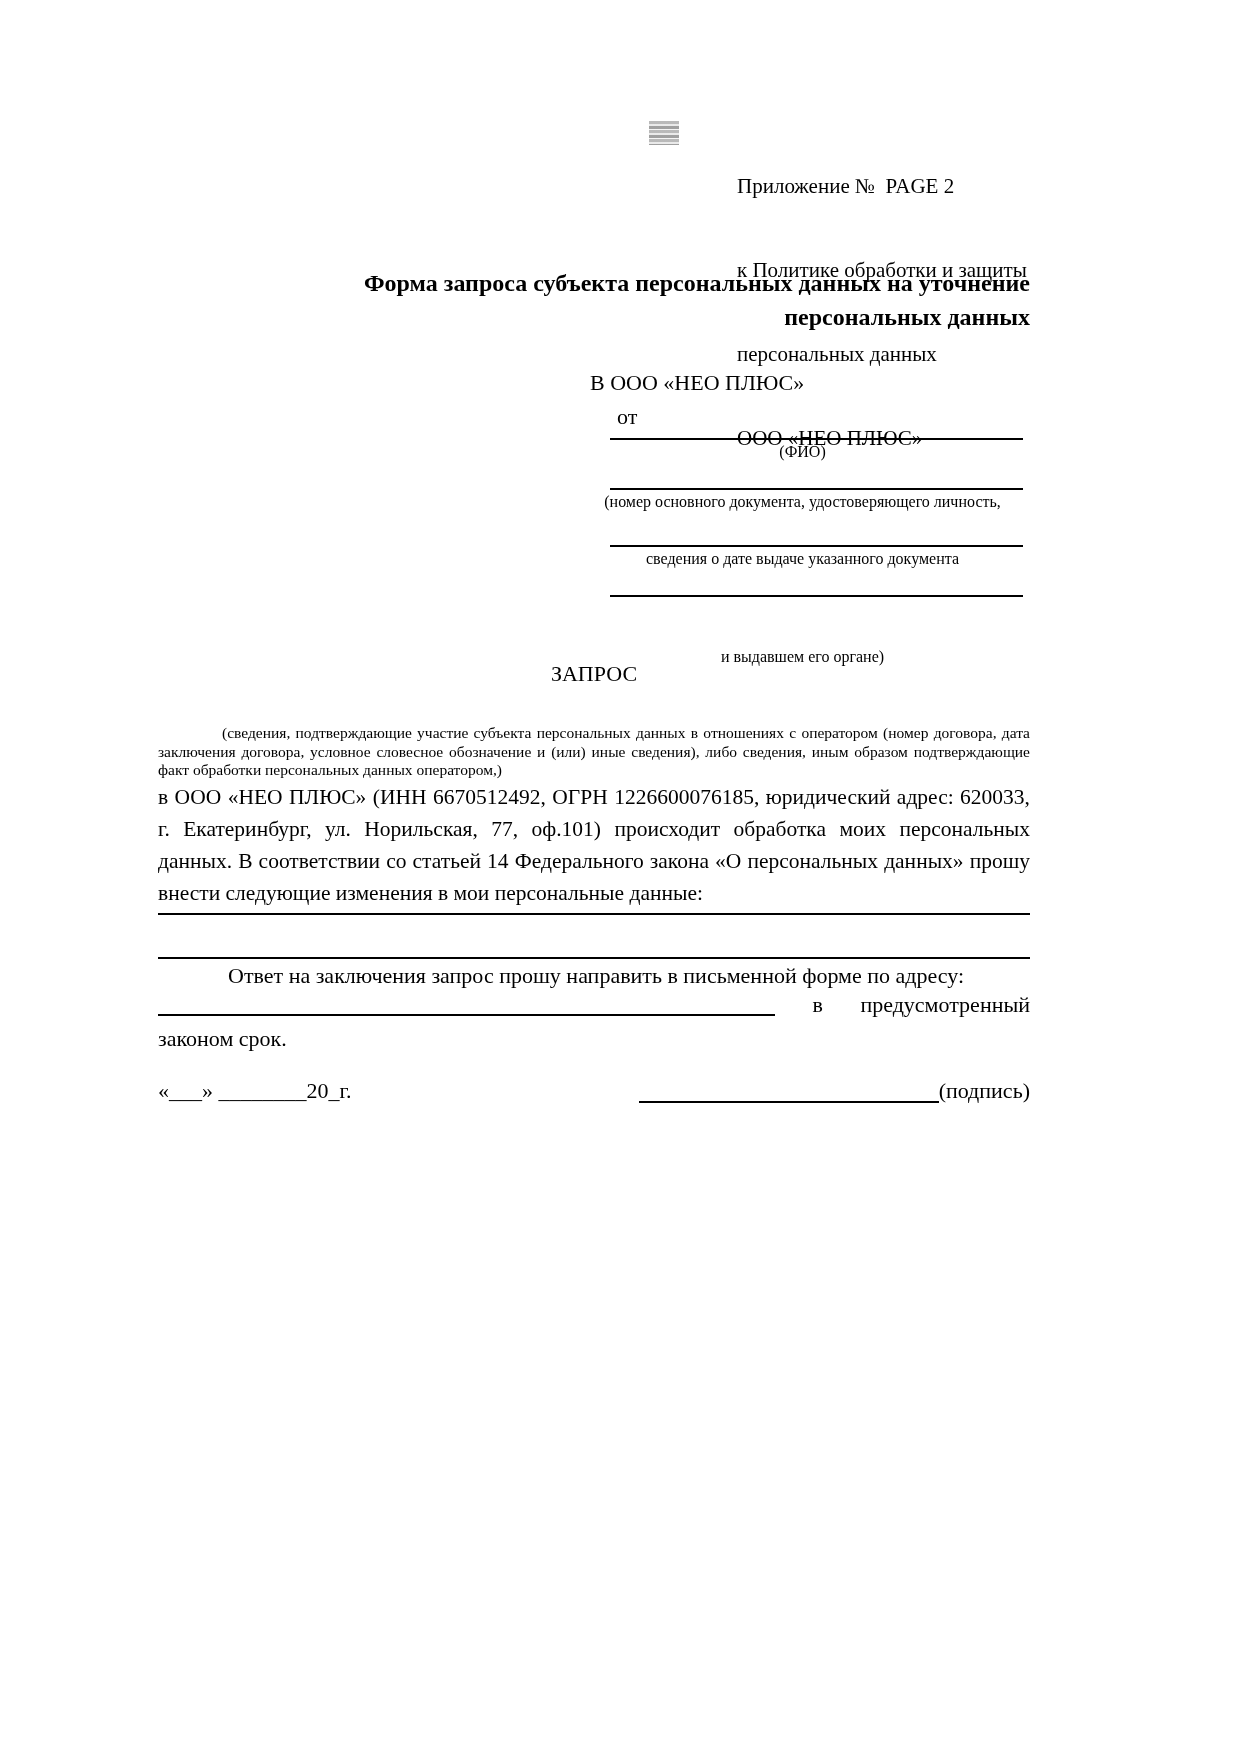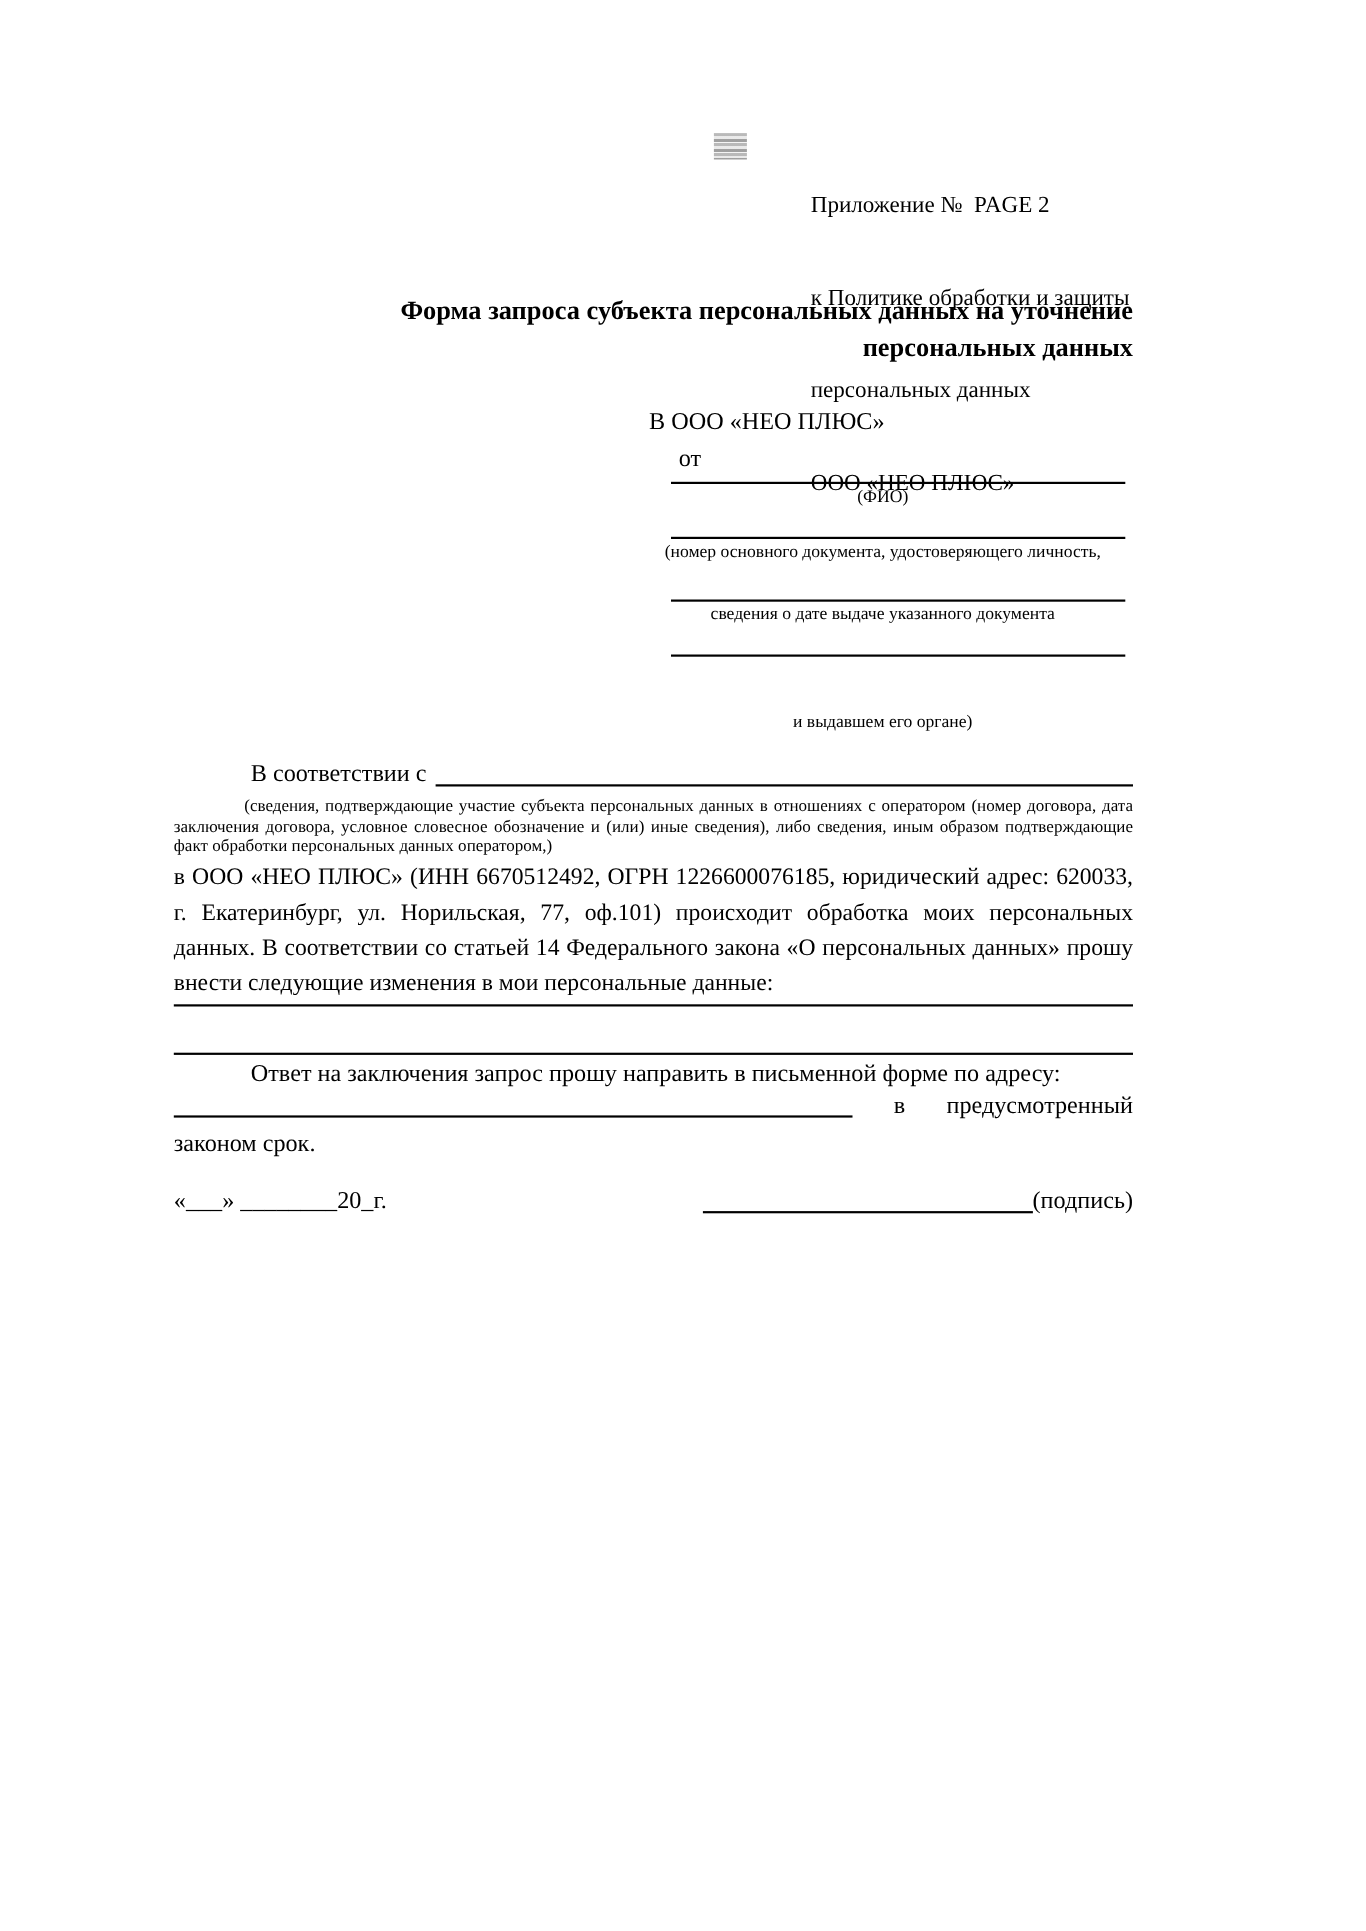--- a/index.html
+++ b/index.html
@@ -96,25 +96,22 @@
 
   <div class="fill-line" style="top:488px;"></div>
   <div class="fill-cap" style="top:493px;">(номер основного документа, удостоверяющего личность,</div>
 
   <div class="fill-line" style="top:545px;"></div>
   <div class="fill-cap" style="top:550px;">сведения о дате выдаче указанного документа</div>
 
   <div class="fill-line" style="top:595px;"></div>
   <div class="fill-cap" style="top:600px;margin-top:48px;">и выдавшем его органе)</div>
 
+  <div class="req-heading">ЗАПРОС</div>
 
-  <div class="intro-row">
-    <span class="txt">В соответствии с</span>
-    <span class="uline grow"></span>
-  </div>
 
   <div class="fine-print">(сведения, подтверждающие участие субъекта персональных данных в отношениях с оператором (номер договора, дата заключения договора, условное словесное обозначение и (или) иные сведения), либо сведения, иным образом подтверждающие факт обработки персональных данных оператором,)</div>
 
   <div class="body-par">в ООО «НЕО ПЛЮС» (ИНН 6670512492, ОГРН 1226600076185, юридический адрес: 620033, г. Екатеринбург, ул. Норильская, 77, оф.101) происходит обработка моих персональных данных. В соответствии со статьей 14 Федерального закона «О персональных данных» прошу внести следующие изменения в мои персональные данные:</div>
 
   <div class="blank-1"></div>
   <div class="blank-2"></div>
 
   <div class="reply-1">Ответ на заключения запрос прошу направить в письменной форме по адресу:</div>
 

